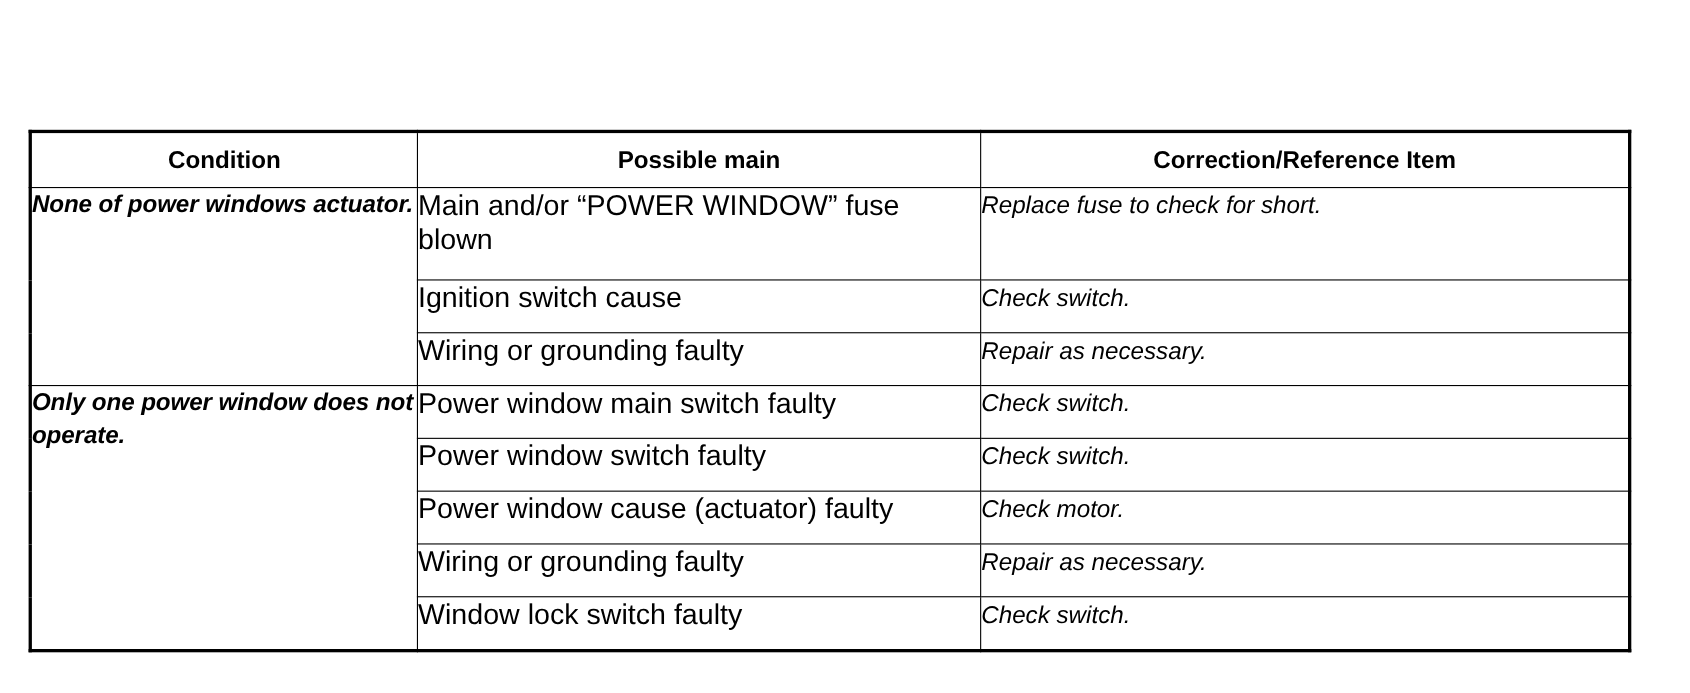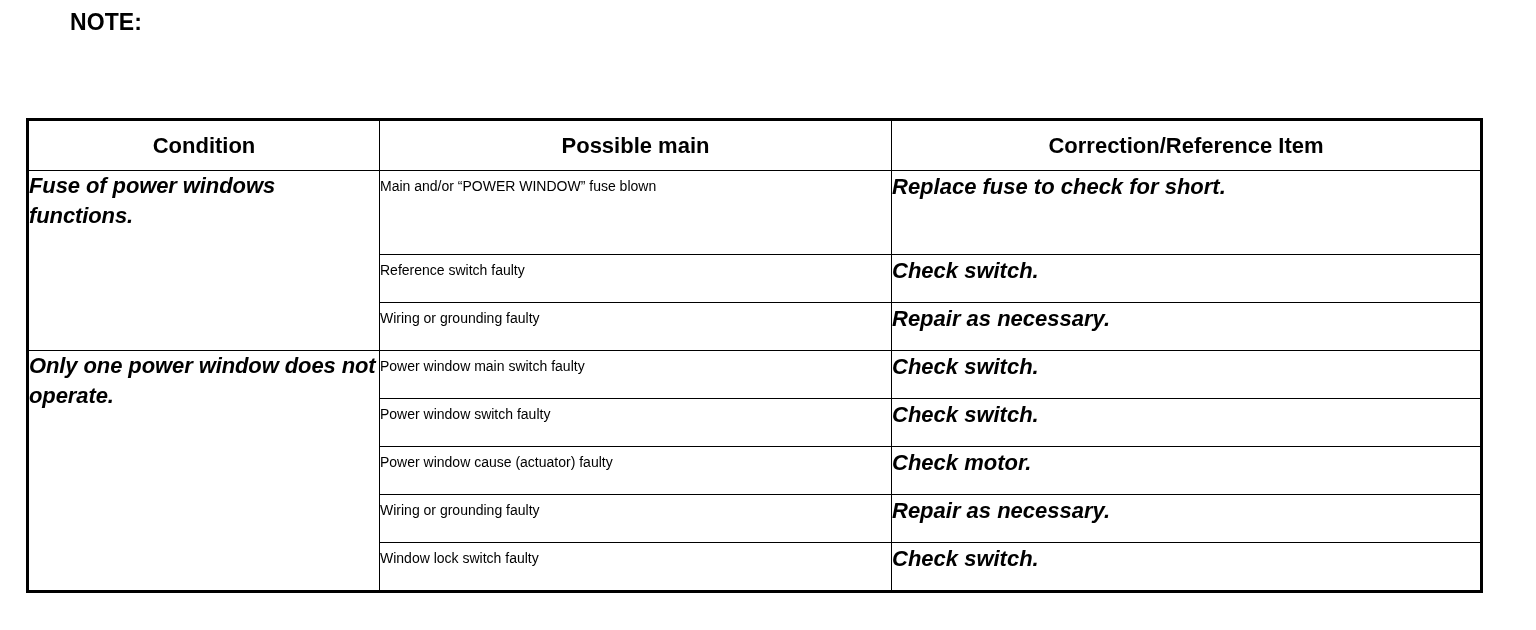--- a/index.html
+++ b/index.html
@@ -87,75 +87,74 @@
     padding: 10px 8px 6px 10px;
     vertical-align: top;
     letter-spacing: -0.1px;
   }
   td.cond .cond-text { display: block; }
 
   
   td.cause {
     font-style: normal;
     font-weight: normal;
-    font-size: 14px;
+    font-size: 26px;
     line-height: 31px;
     padding: 9px 8px 6px 11px;
     vertical-align: top;
     margin-left: 21px;
   }
 
   
   td.corr {
     font-style: italic;
-    font-weight: bold;
+    font-weight: normal;
     font-size: 22px;
     line-height: 31px;
     padding: 9px 8px 6px 12px;
     vertical-align: top;
   }
 
   
   tr.r-tall td { height: 83px; }
   tr.r-norm td { height: 47px; }
 </style>
 </head>
 <body>
 
 <div class="page">
 
   <div class="note-block">
-    <div class="note-line">NOTE:</div>
   </div>
 
   <div class="table-wrap">
     <table class="tsb">
       <colgroup>
         <col class="c-cond">
         <col class="c-cause">
         <col class="c-corr">
       </colgroup>
       <thead>
         <tr class="head">
           <th>Condition</th>
           <th>Possible main</th>
           <th>Correction/Reference Item</th>
         </tr>
       </thead>
       <tbody>
 
         <tr class="r-tall">
           <td class="cond" rowspan="3">
-            <span class="cond-text">Fuse of power windows functions.</span>
+            <span class="cond-text">None of power windows actuator.</span>
           </td>
           <td class="cause">Main and/or “POWER WINDOW” fuse blown</td>
           <td class="corr">Replace fuse to check for short.</td>
         </tr>
         <tr class="r-norm">
-          <td class="cause">Reference switch faulty</td>
+          <td class="cause">Ignition switch cause</td>
           <td class="corr">Check switch.</td>
         </tr>
         <tr class="r-norm">
           <td class="cause">Wiring or grounding faulty</td>
           <td class="corr">Repair as necessary.</td>
         </tr>
 
         <tr class="r-norm">
           <td class="cond" rowspan="5">
             <span class="cond-text">Only one power window does not operate.</span>

